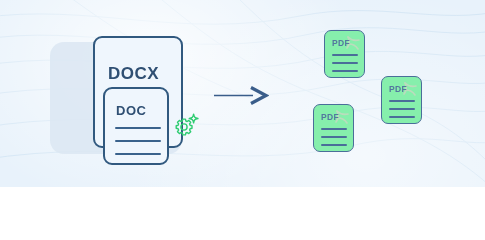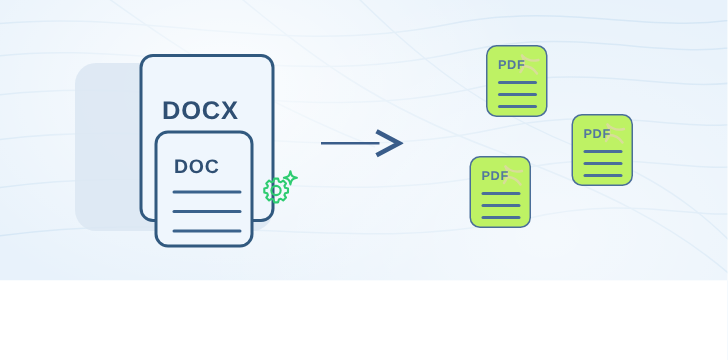--- a/index.html
+++ b/index.html
@@ -38,21 +38,21 @@
   }
 
   
   .card{
     position:absolute;
     background:#eff6fd;
     border:2.2px solid #31597f;
     border-radius:9px;
   }
   .card.pdf{
-    background:#bef264;
+    background:#86efac;
     border:1.6px solid #4a6e99;
     border-radius:7px;
     text-align:center;
   }
   .card-title{
     position:absolute;
     font-weight:bold;
     color:#2f4f73;
     letter-spacing:.5px;
     white-space:nowrap;

